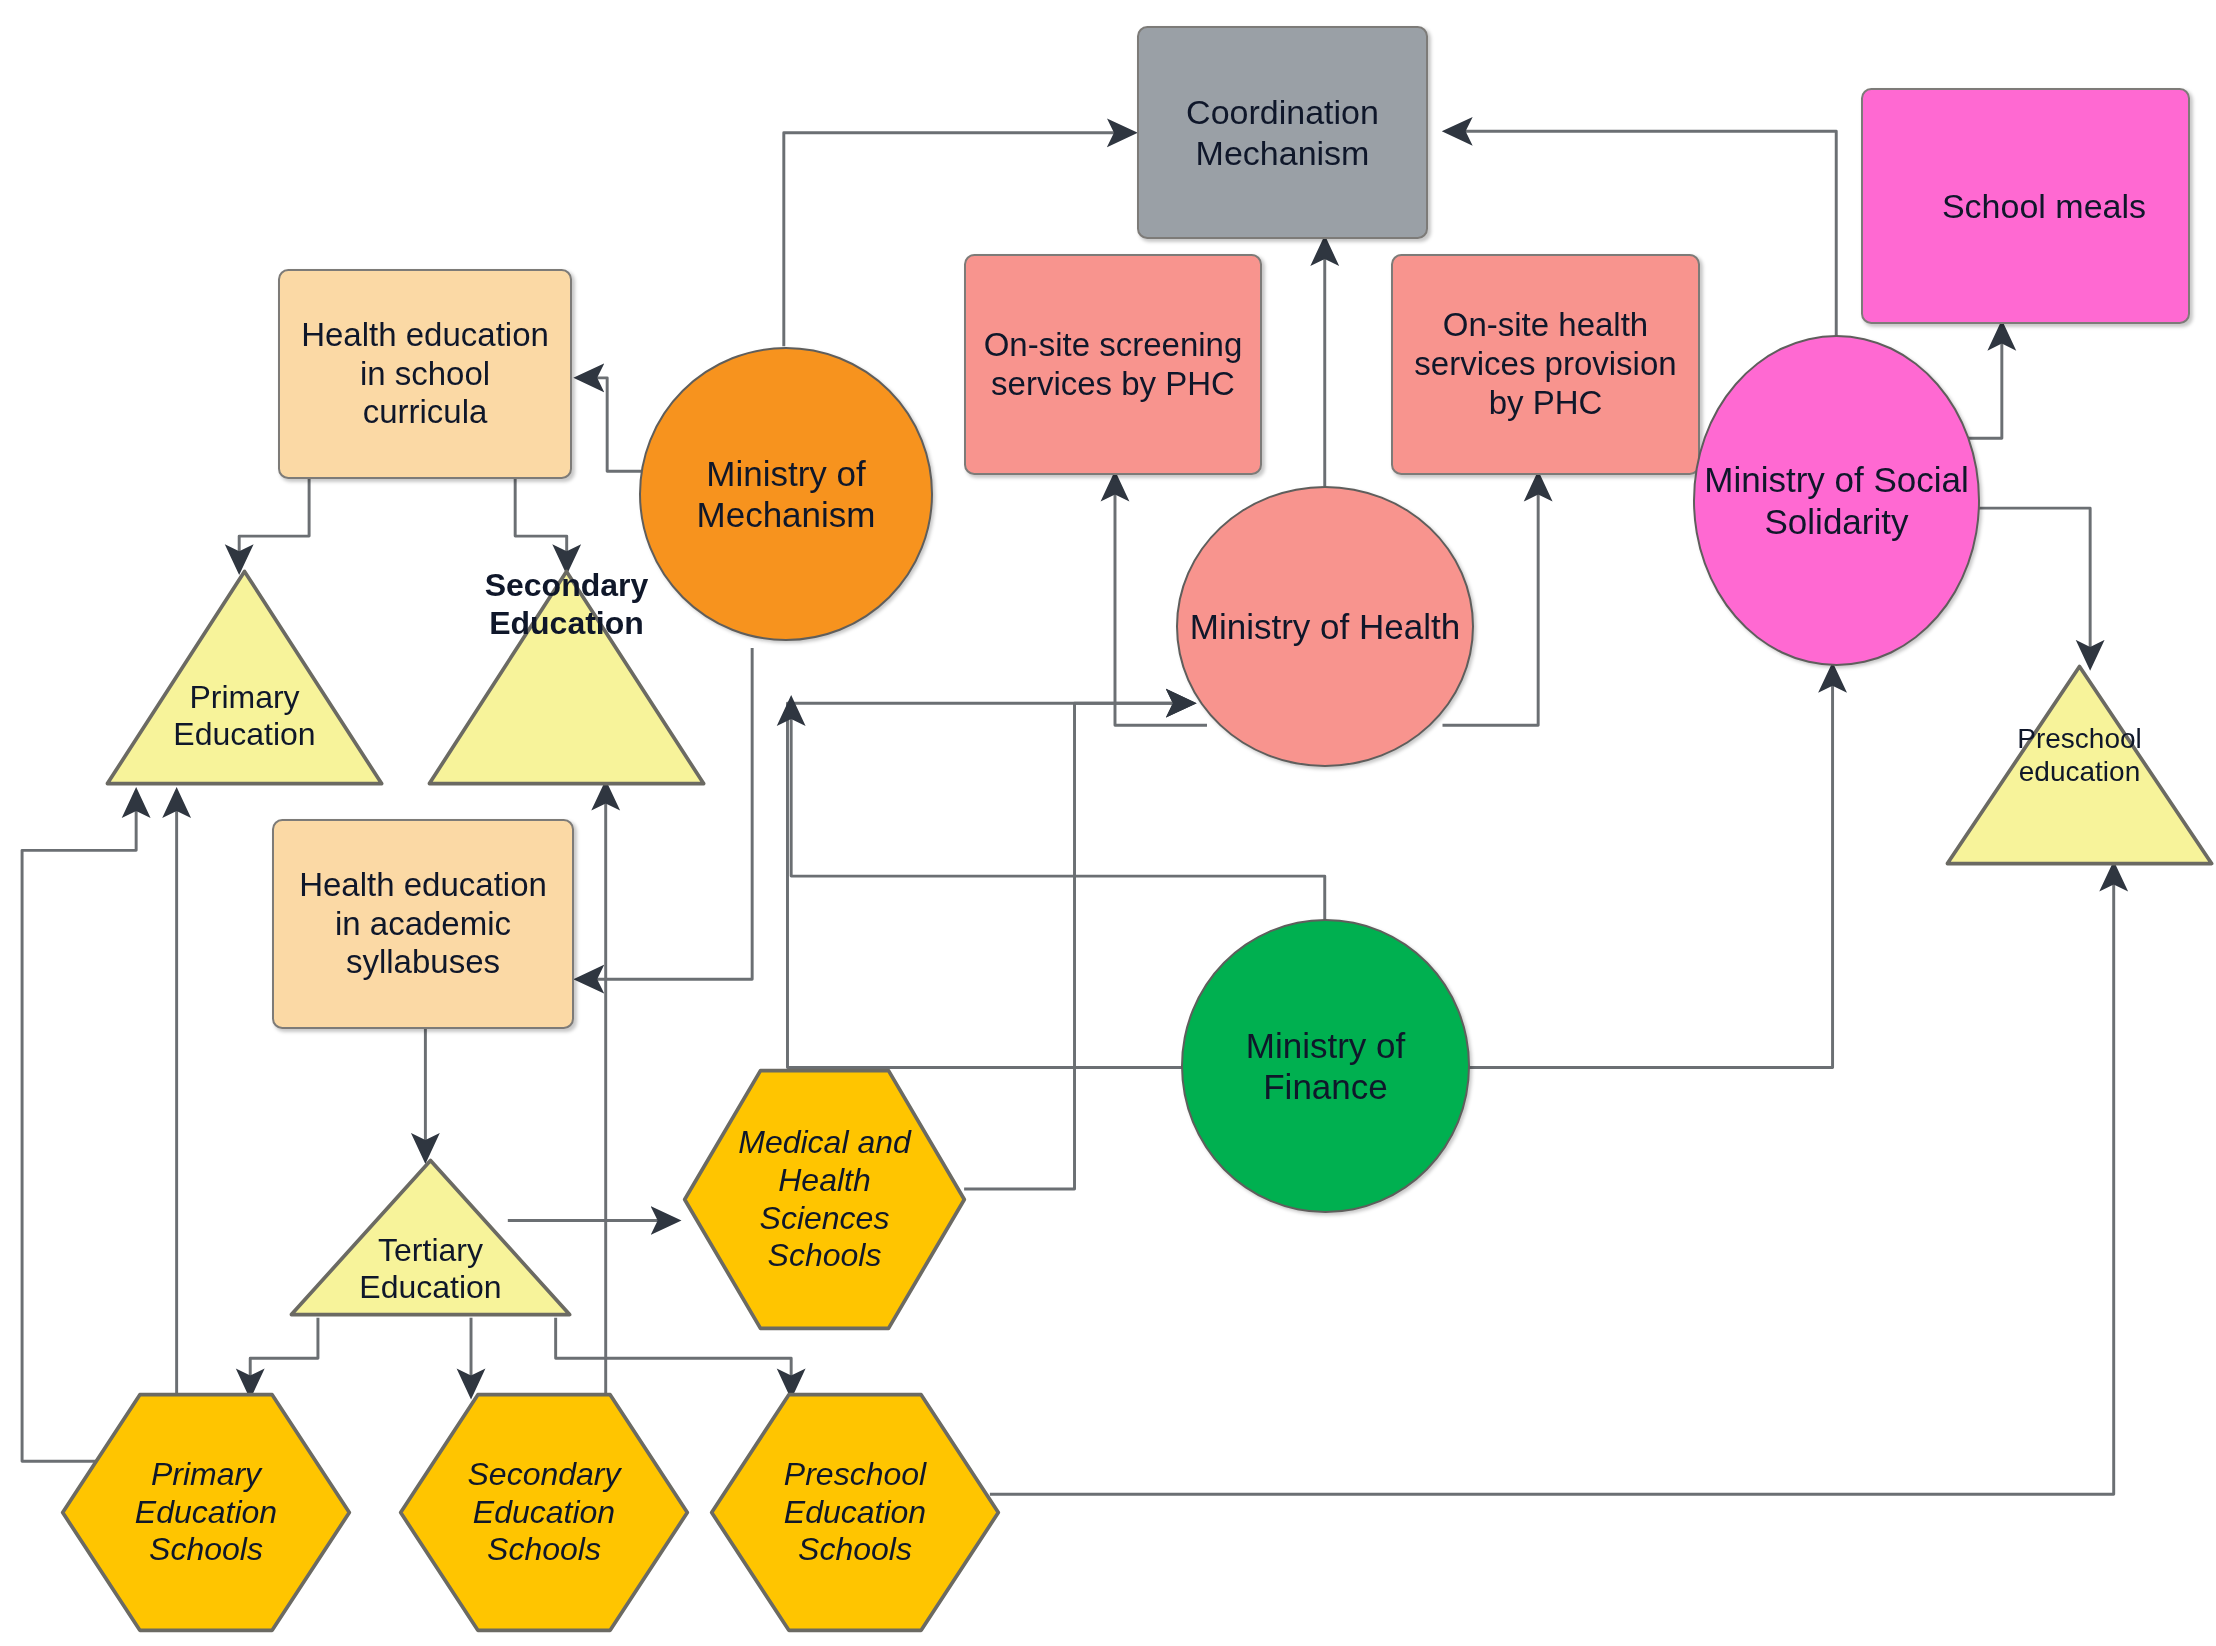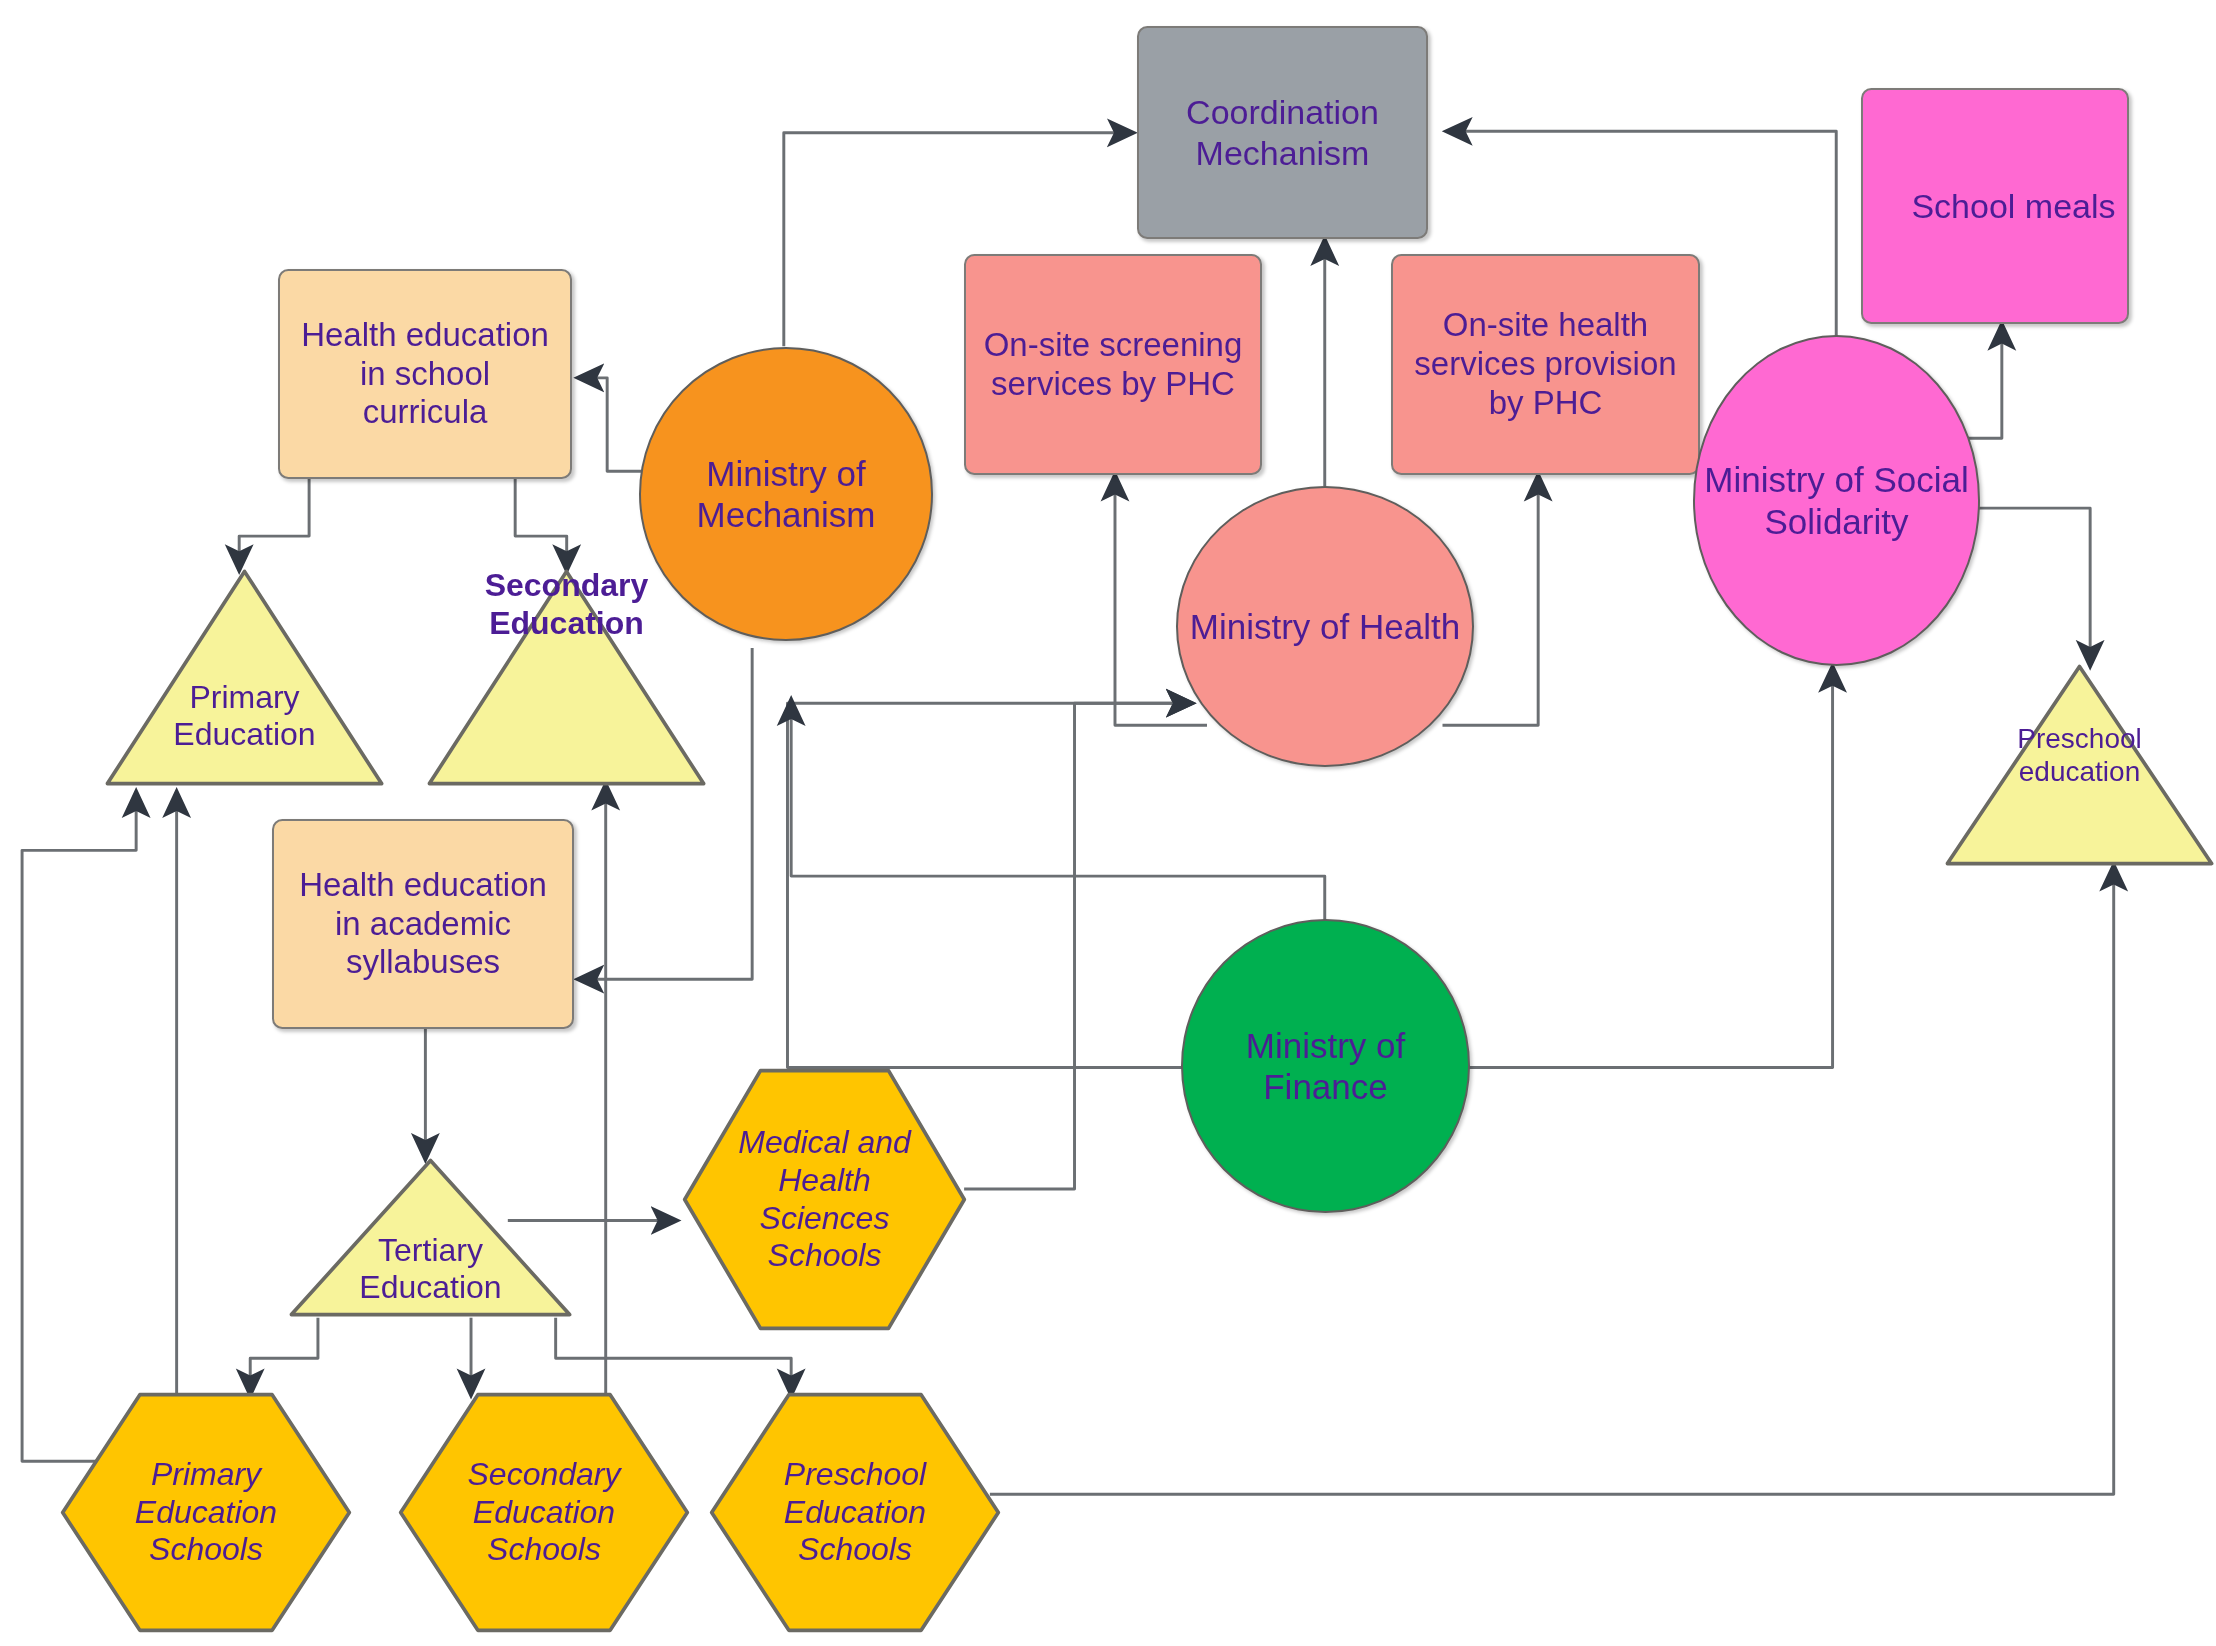--- a/index.html
+++ b/index.html
@@ -1,19 +1,19 @@
 <!DOCTYPE html>
 <html style="font-size:11.8px"><head>
 <meta charset="utf-8">
 <style>
   html,body{margin:0;padding:0;background:#ffffff;}
   body{font-family:"Liberation Sans", sans-serif;}
   #stage{position:relative;width:2216px;height:1647px;background:#ffffff;overflow:hidden;}
   svg#edges{position:absolute;left:0;top:0;width:2216px;height:1647px;}
-  .node{position:absolute;box-sizing:border-box;display:flex;align-items:center;justify-content:center;text-align:center;color:#4c1d95;line-height:1.18;}
+  .node{position:absolute;box-sizing:border-box;display:flex;align-items:center;justify-content:center;text-align:center;color:#0f172a;line-height:1.18;}
   .rect{border:2.2px solid #7d7b78;border-radius:10.3px;box-shadow:2.2px 2.2px 3.7px rgba(0,0,0,.22);}
   .circ{border:2.2px solid #5f5e5c;border-radius:50%;box-shadow:2.2px 2.2px 3.7px rgba(0,0,0,.22);}
   .tri{background:transparent;border:none;box-shadow:none;}
   .hex{background:transparent;border:none;box-shadow:none;}
   .tri .lbl,.hex .lbl{position:relative;z-index:2;}
   .tri svg,.hex svg{position:absolute;left:0;top:0;width:100%;height:100%;z-index:1;}
   .tri .lbl{display:block;width:78%;}
   .hex .lbl{display:block;width:70%;font-style:italic;}
 </style>
 </head>
@@ -76,21 +76,21 @@
       <path d="M1345,2030 L2872,2030 L2872,1175"></path>
 
       <path d="M240,1895 L240,1075"></path>
     </g>
   </svg>
 
   <div class="node rect" style="left:1137px;top:26px;width:291px;height:213px;background:#9aa0a6;font-size:34px;">
     <span class="lbl">Coordination Mechanism</span>
   </div>
 
-  <div class="node rect" style="left:1861px;top:88px;width:268px;height:236px;background:#ff69d2;font-size:34px;padding-left:37px;">
+  <div class="node rect" style="left:1861px;top:88px;width:329px;height:236px;background:#ff69d2;font-size:34px;padding-left:37px;">
     <span class="lbl">School meals</span>
   </div>
 
   <div class="node rect" style="left:278px;top:269px;width:294px;height:210px;background:#fbd9a5;font-size:33px;padding:0 13.2px;">
     <span class="lbl">Health education in school curricula</span>
   </div>
 
   <div class="node rect" style="left:272px;top:819px;width:302px;height:210px;background:#fbd9a5;font-size:33px;padding:0 13.2px;">
     <span class="lbl">Health education in academic syllabuses</span>
   </div>

